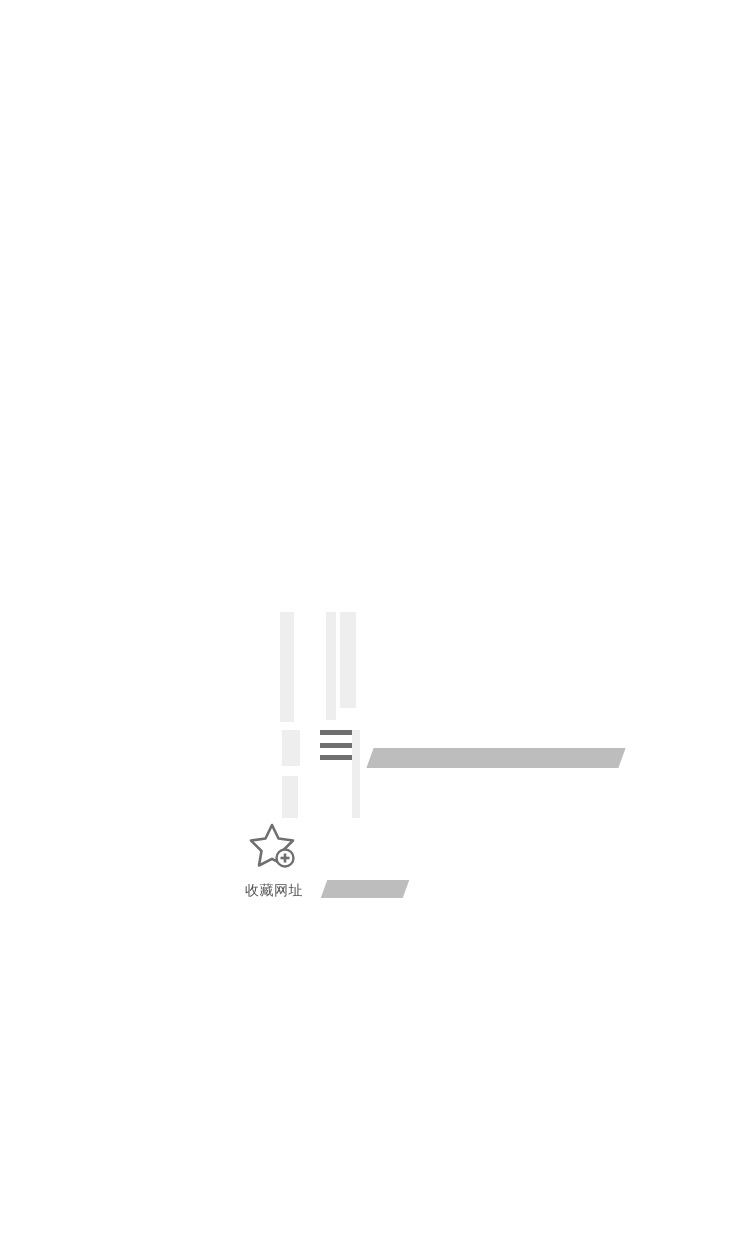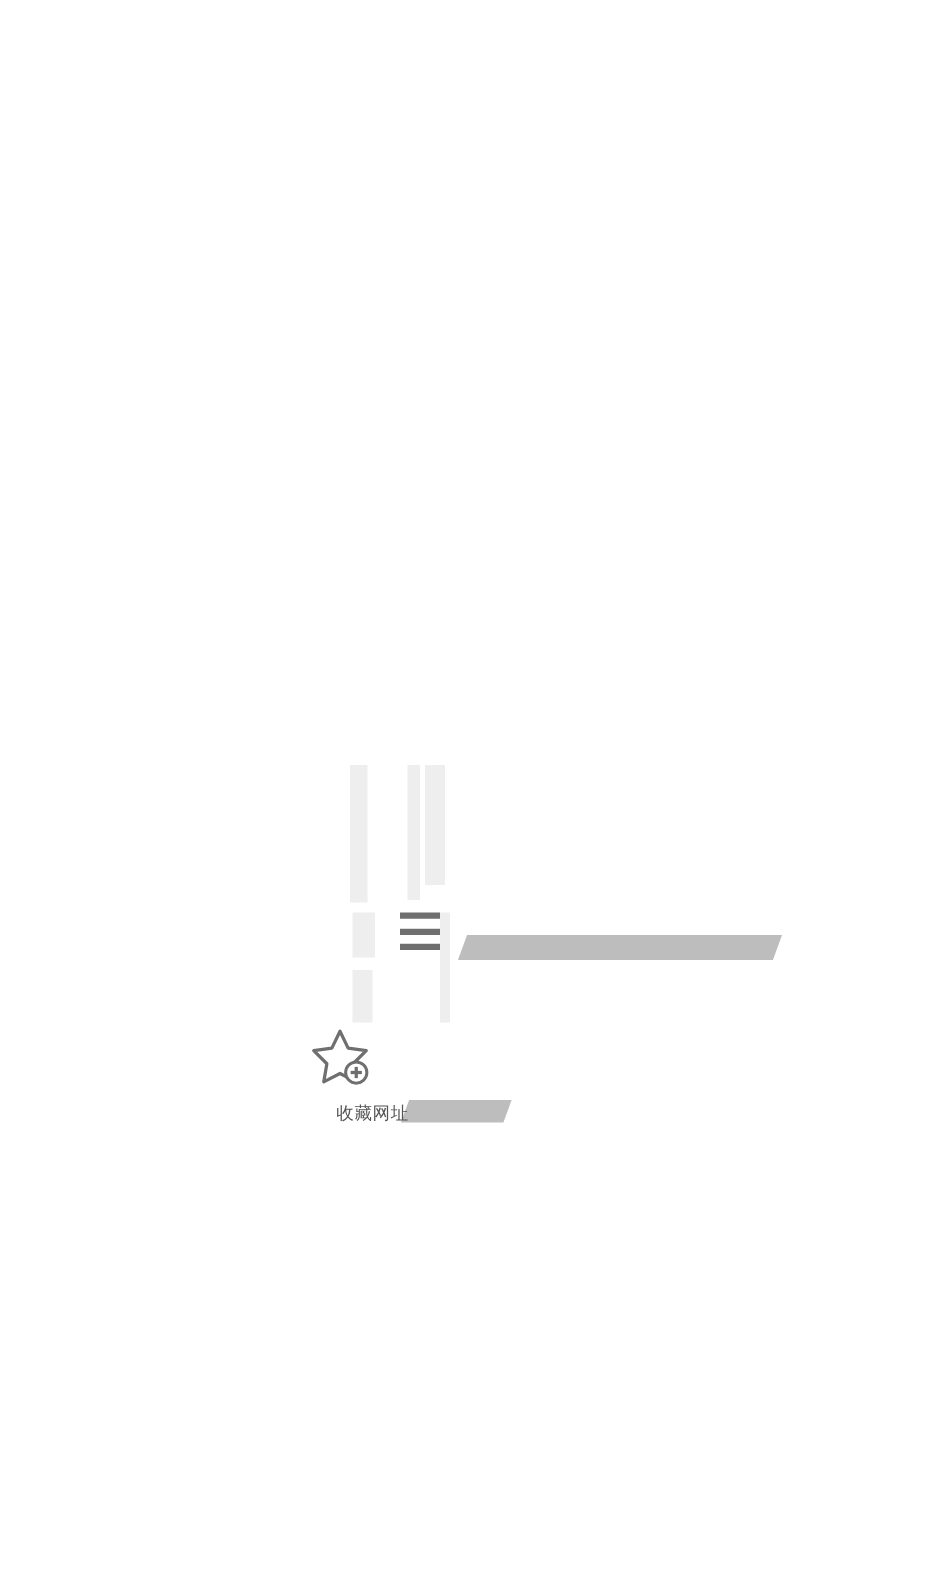--- a/index.html
+++ b/index.html
@@ -67,21 +67,20 @@
     position: absolute;
     left: 238px;
     top: 880px;
     width: 72px;
     text-align: center;
     font-size: 14px;
     line-height: 20px;
     color: #555555;
     letter-spacing: 0.5px;
     white-space: nowrap;
-    margin-left: 24px;
   }
 </style>
 </head>
 <body>
 
 <div class="page">
 
   <div class="ghost-bar" style="left:280px; top:612px; width:14px; height:110px;"></div>
   <div class="ghost-bar" style="left:326px; top:612px; width:10px; height:108px;"></div>
   <div class="ghost-bar" style="left:340px; top:612px; width:16px; height:96px;"></div>

